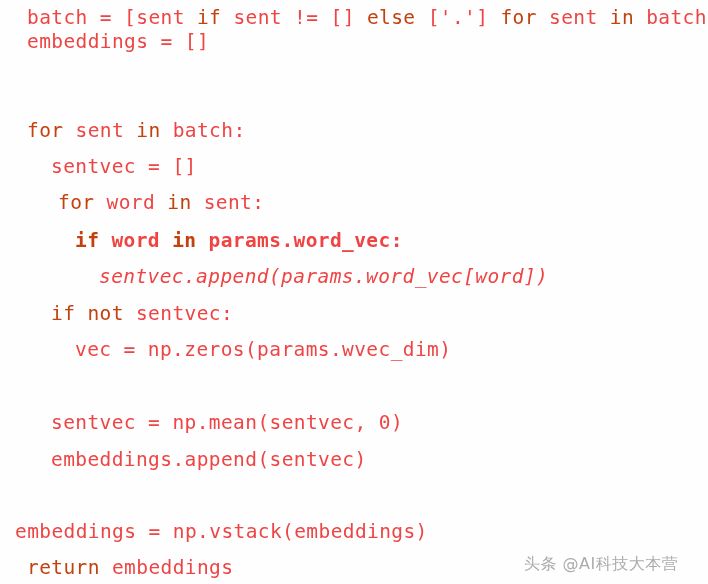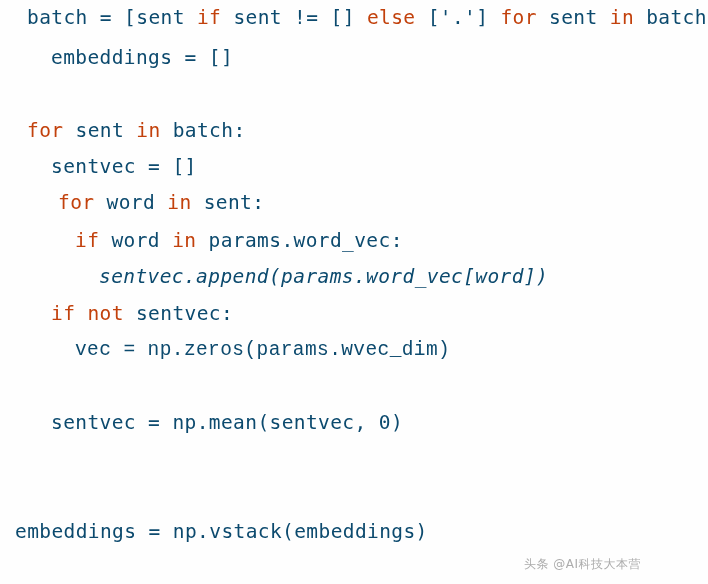--- a/index.html
+++ b/index.html
@@ -44,50 +44,52 @@
 
   .tok {
     white-space: pre;
   }
 
   .kw {
     color: #c2410c;
   }
 
   .plain {
-    color: #0c4a6e;
+    color: #ef4444;
   }
 
   #watermark {
     position: absolute;
     left: 524px;
     top: 551px;
     width: 176px;
     height: 26px;
     font-family: "DejaVu Sans", "Liberation Sans", sans-serif;
-    font-size: 12px;
+    font-size: 16px;
     line-height: 26px;
     color: #acacac;
     white-space: nowrap;
     letter-spacing: 0.5px;
     user-select: none;
   }
 </style>
 </head>
 <body>
 
 <div id="code-block">
     <div class="code-line" style="top: 8px; left: 27px;"><span class="tok plain">batch = [sent </span><span class="tok kw">if</span><span class="tok plain"> sent != [] </span><span class="tok kw">else</span><span class="tok plain"> ['.'] </span><span class="tok kw">for</span><span class="tok plain"> sent </span><span class="tok kw">in</span><span class="tok plain"> batch]</span></div>
-    <div class="code-line" style="top: 48px; left: 27px; margin-left: 24px;"><span class="tok plain">embeddings = []</span></div>
+    <div class="code-line" style="top: 32px; left: 27px;"><span class="tok plain">embeddings = []</span></div>
     <div class="code-line blank" style="top: 88px; left: 27px;"></div>
     <div class="code-line" style="top: 121px; left: 27px;"><span class="tok kw">for</span><span class="tok plain"> sent </span><span class="tok kw">in</span><span class="tok plain"> batch:</span></div>
     <div class="code-line" style="top: 157px; left: 51px;"><span class="tok plain">sentvec = []</span></div>
     <div class="code-line" style="top: 193px; left: 58px;"><span class="tok kw">for</span><span class="tok plain"> word </span><span class="tok kw">in</span><span class="tok plain"> sent:</span></div>
-    <div class="code-line" style="top: 231px; left: 75px;"><span class="tok kw">if</span><span class="tok plain"> word </span><span class="tok kw">in</span><span class="tok plain"> params.word_vec:</span></div>
+    <div class="code-line" style="top: 231px; left: 75px; font-weight: bold;"><span class="tok kw">if</span><span class="tok plain"> word </span><span class="tok kw">in</span><span class="tok plain"> params.word_vec:</span></div>
     <div class="code-line" style="top: 267px; left: 99px; font-style: italic;"><span class="tok plain">sentvec.append(params.word_vec[word])</span></div>
     <div class="code-line" style="top: 304px; left: 51px;"><span class="tok kw">if</span><span class="tok plain"> </span><span class="tok kw">not</span><span class="tok plain"> sentvec:</span></div>
-    <div class="code-line" style="top: 340px; left: 75px; font-family: Liberation Mono, monospace;"><span class="tok plain">vec = np.zeros(params.wvec_dim)</span></div>
+    <div class="code-line" style="top: 340px; left: 75px;"><span class="tok plain">vec = np.zeros(params.wvec_dim)</span></div>
     <div class="code-line" style="top: 413px; left: 51px; text-align: center;"><span class="tok plain">sentvec = np.mean(sentvec, 0)</span></div>
+    <div class="code-line" style="top: 450px; left: 51px;"><span class="tok plain">embeddings.append(sentvec)</span></div>
     <div class="code-line blank" style="top: 486px; left: 27px;"></div>
     <div class="code-line" style="top: 522px; left: 15px;"><span class="tok plain">embeddings = np.vstack(embeddings)</span></div>
+    <div class="code-line" style="top: 558px; left: 27px;"><span class="tok kw">return</span><span class="tok plain"> embeddings</span></div>
   </div>
 
 <div id="watermark">头条 @AI科技大本营</div>
 
 </body></html>

